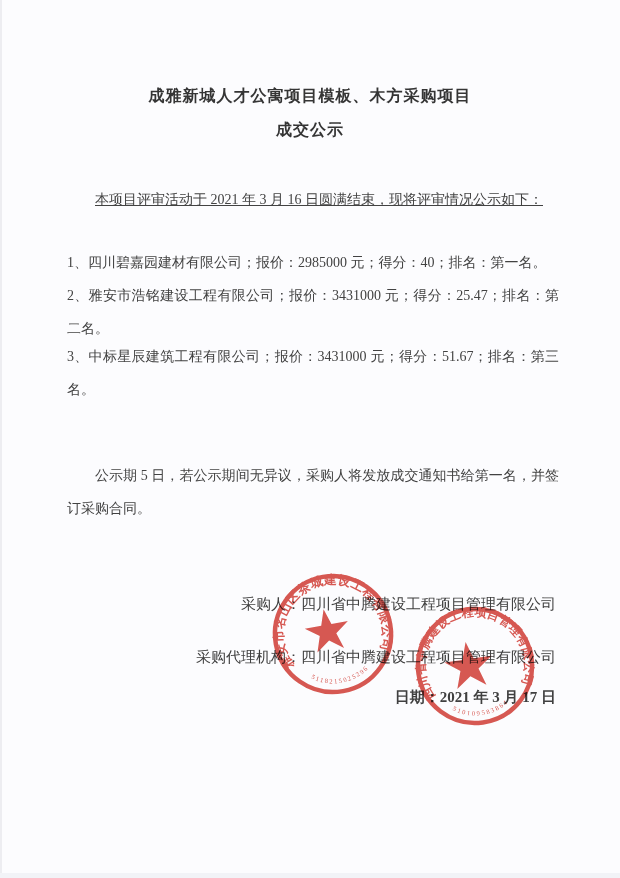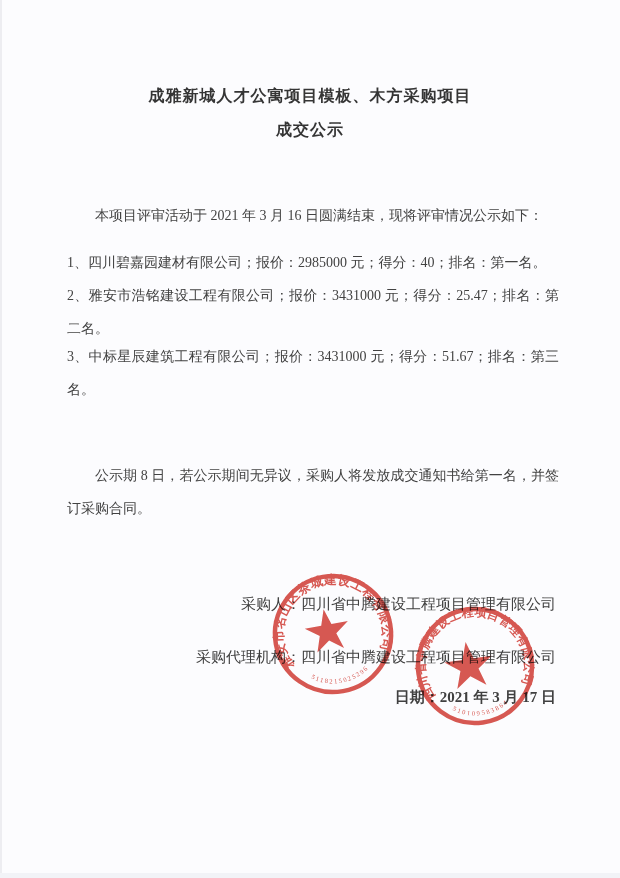--- a/index.html
+++ b/index.html
@@ -24,21 +24,21 @@
     position:absolute;left:0;width:620px;text-align:center;
     font-size:16px;font-weight:bold;color:#353535;letter-spacing:1px;
   }
   .title1{top:86px;}
   .title2{top:120px;}
   .bodytext{
     position:absolute;left:67px;width:492px;
     font-size:14px;line-height:32.5px;color:#424242;
     text-align:justify;
   }
-  .intro{top:200px;white-space:nowrap;text-indent:2em;}
+  .intro{top:184px;white-space:nowrap;text-indent:2em;text-decoration:underline;}
   .item1{top:247px;}
   .item2{top:280px;}
   .item3{top:341px;}
   .notice{top:459px;text-indent:2em;line-height:33px;}
   .sigline{
     position:absolute;right:64px;
     font-size:15px;color:#404040;white-space:nowrap;
   }
   .purchaser{top:595px;}
   .agency{top:648px;margin-left:10px;}
@@ -59,21 +59,21 @@
 
   <div class="title title2">成交公示</div>
   <div class="title title1">成雅新城人才公寓项目模板、木方采购项目</div>
 
   <div class="bodytext intro">本项目评审活动于 2021 年 3 月 16 日圆满结束，现将评审情况公示如下：</div>
 
   <div class="bodytext item1">1、四川碧嘉园建材有限公司；报价：2985000 元；得分：40；排名：第一名。</div>
   <div class="bodytext item2">2、雅安市浩铭建设工程有限公司；报价：3431000 元；得分：25.47；排名：第二名。</div>
   <div class="bodytext item3">3、中标星辰建筑工程有限公司；报价：3431000 元；得分：51.67；排名：第三名。</div>
 
-  <div class="bodytext notice">公示期 8 日，若公示期间无异议，采购人将发放成交通知书给第一名，并签订采购合同。</div>
+  <div class="bodytext notice">公示期 5 日，若公示期间无异议，采购人将发放成交通知书给第一名，并签订采购合同。</div>
 
   <div class="sigline purchaser">采购人：四川省中腾建设工程项目管理有限公司</div>
   <div class="sigline agency">采购代理机构：四川省中腾建设工程项目管理有限公司</div>
   <div class="sigline dateline">日期：2021 年 3 月 17 日</div>
 
   <svg class="seal seal-left" width="128" height="128" viewBox="-64 -64 128 128">
     <defs>
       <path id="arcTopL" d="M -40 30 A 50 50 0 1 1 40 30" fill="none"></path>
       <path id="arcBotL" d="M -36 34 A 49.5 49.5 0 0 0 36 34" fill="none"></path>
     </defs>

